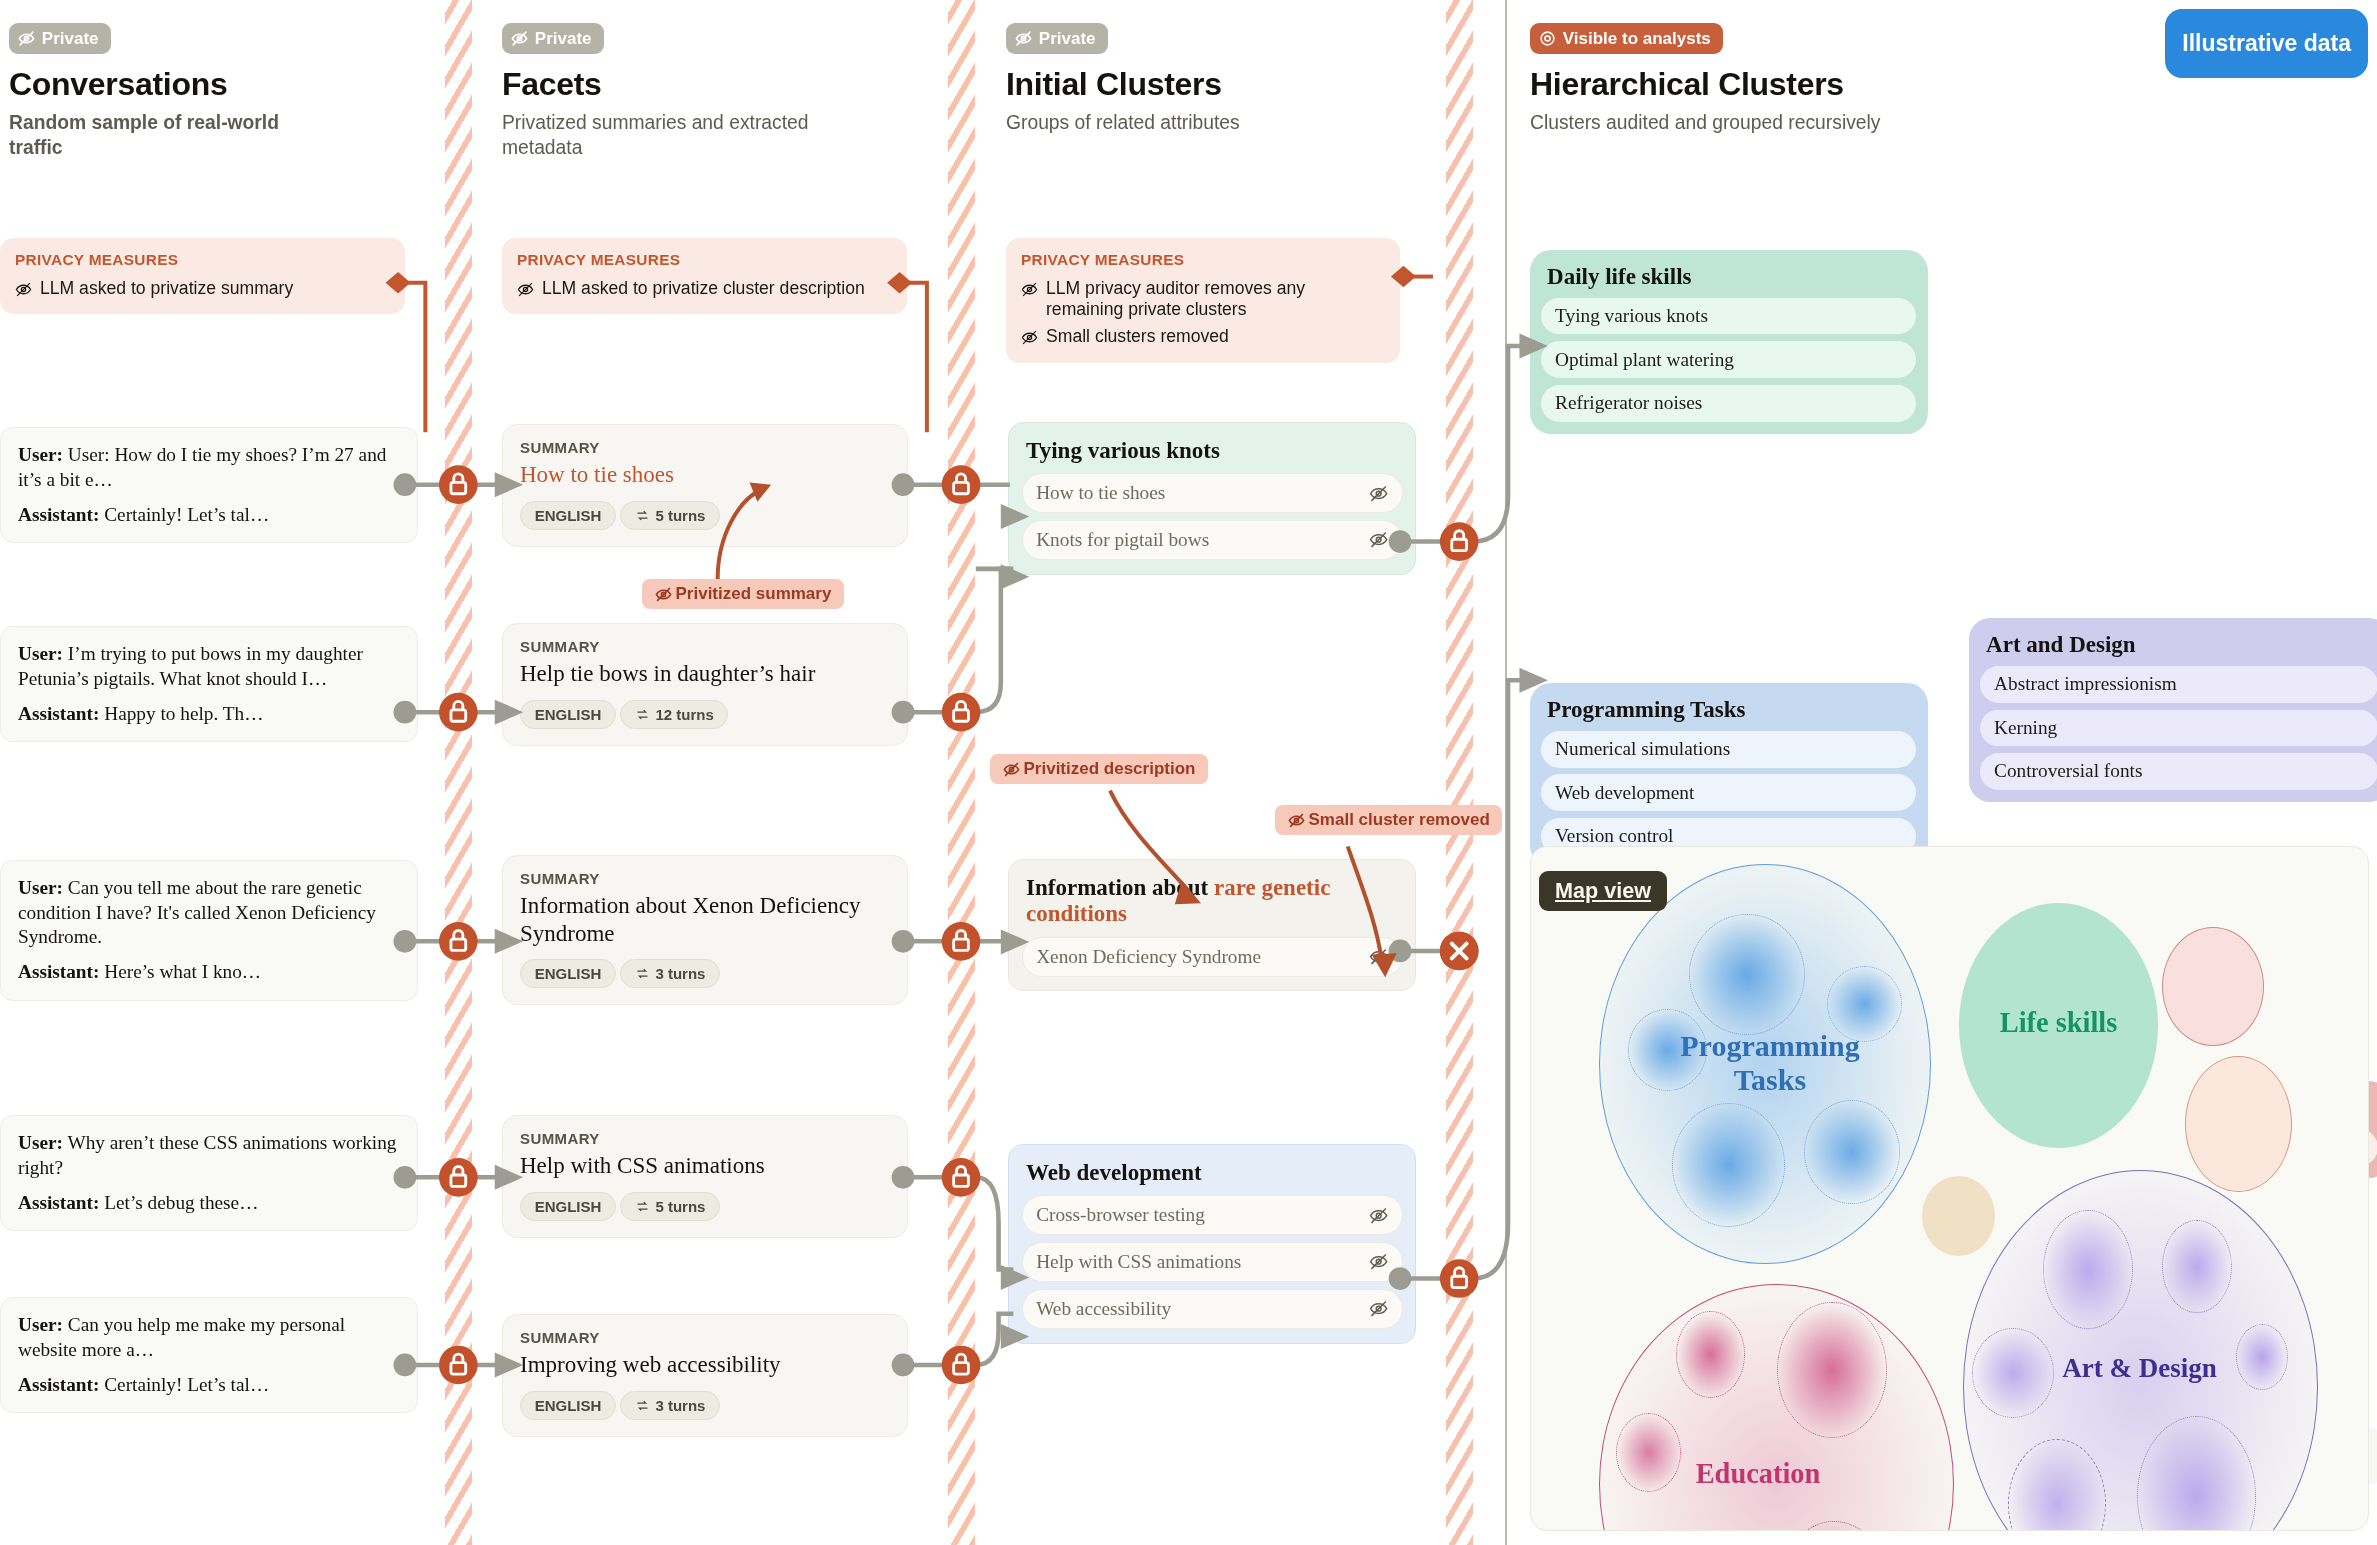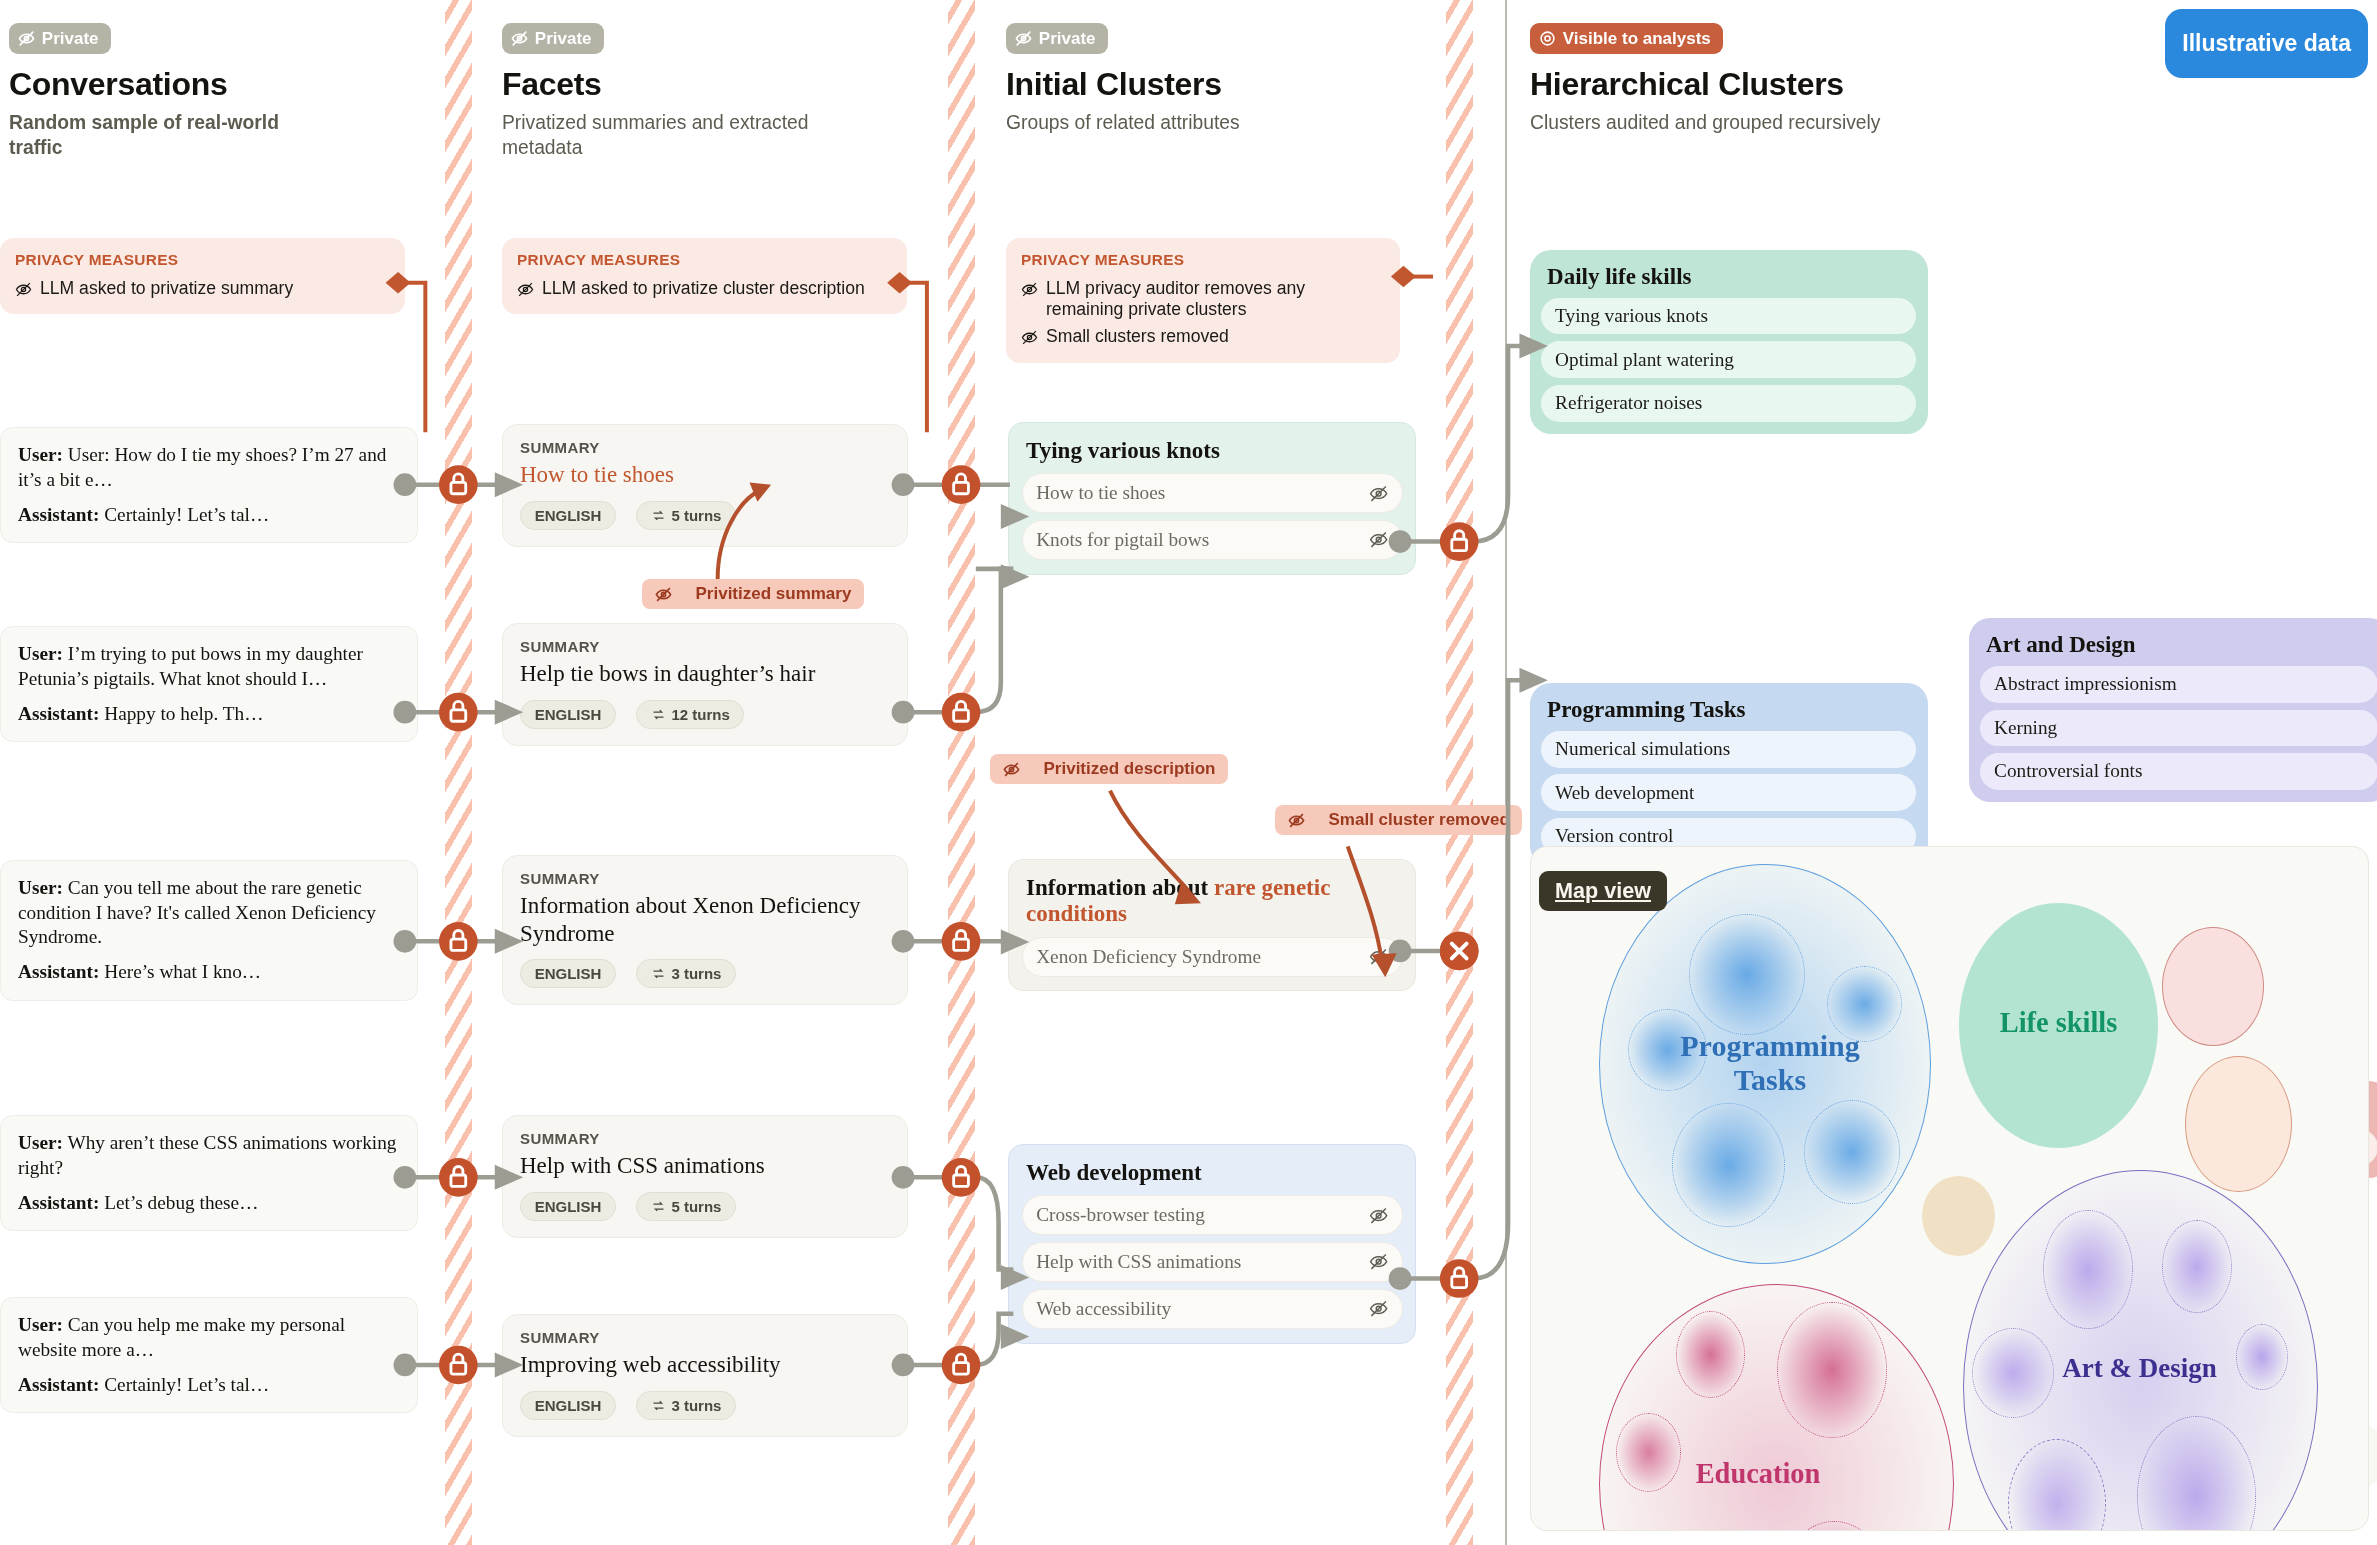--- a/index.html
+++ b/index.html
@@ -40,39 +40,39 @@
      padding:15px 17px;font-family:"Liberation Serif",serif;}
   .conv p{margin:0 0 10.2px;font-size:19.3px;line-height:1.28;color:#15130f;}
   .conv p:last-child{margin-bottom:0;}
   .conv b{font-weight:700;}
 
   
   .facet{background:#f7f6f2;border:1.1px solid #ecebe4;border-radius:15px;padding:13.7px 17px 16px;}
   .facet .lbl{font-size:15px;font-weight:700;color:#55534a;letter-spacing:0.4px;margin-bottom:5.7px;}
   .facet .sum{font-family:"Liberation Serif",serif;font-size:23px;line-height:1.18;color:#15130f;}
   .facet .sum.priv{color:#c2572f;}
-  .chips{display:flex;gap:20px;margin-top:12.5px;}
+  .chips{display:flex;gap:4px;margin-top:12.5px;}
   .chip{background:#edece3;border:1.1px solid #e0dfd3;border-radius:568px;padding:5.1px 13.7px;
      font-size:15px;font-weight:700;color:#4a483f;display:flex;align-items:center;gap:5.7px;}
 
   
   .iclus{border-radius:15px;padding:12.5px 12.5px 13.7px;}
   .iclus .t{font-family:"Liberation Serif",serif;font-weight:700;font-size:23px;
      color:#15130f;margin:2.3px 4.6px 9px;line-height:1.15;}
   .iclus .t .red{color:#c2572f;}
   .item{background:#fbfaf7;border:1.1px solid #eceae2;border-radius:568px;
      padding:8px 13.7px;margin-top:6.8px;display:flex;align-items:center;justify-content:space-between;
      font-family:"Liberation Serif",serif;font-size:19.3px;color:#6c6a61;}
   .item:first-of-type{margin-top:0;}
   .iclus.green{background:#e4f2ec;border:1.1px solid #d3e9e0;}
   .iclus.blue{background:#e4edf8;border:1.1px solid #d3e0f2;}
   .iclus.grey{background:#f3f2ed;border:1.1px solid #e9e7de;}
 
   
-  .ann{display:inline-flex;align-items:center;gap:24px;background:#f6c9ba;
+  .ann{display:inline-flex;align-items:center;gap:4px;background:#f6c9ba;
      border-radius:8px;padding:5.1px 12.5px;color:#9c3a20;font-size:17px;font-weight:800;}
 
   
   .hg{border-radius:21px;padding:11.4px 11.4px 12.5px;position:relative;}
   .hg .ht{font-family:"Liberation Serif",serif;font-weight:700;font-size:23px;
      color:#15130f;margin:2.3px 5.7px 8px;}
   .hg .hi{border-radius:568px;padding:7.4px 13.7px;margin-top:6.8px;
      font-family:"Liberation Serif",serif;font-size:19.3px;color:#1d1b16;}
   .hg .hi:first-of-type{margin-top:0;}
   .hg.green{background:#bfe5d6;} .hg.green .hi{background:#e9f7f1;}

